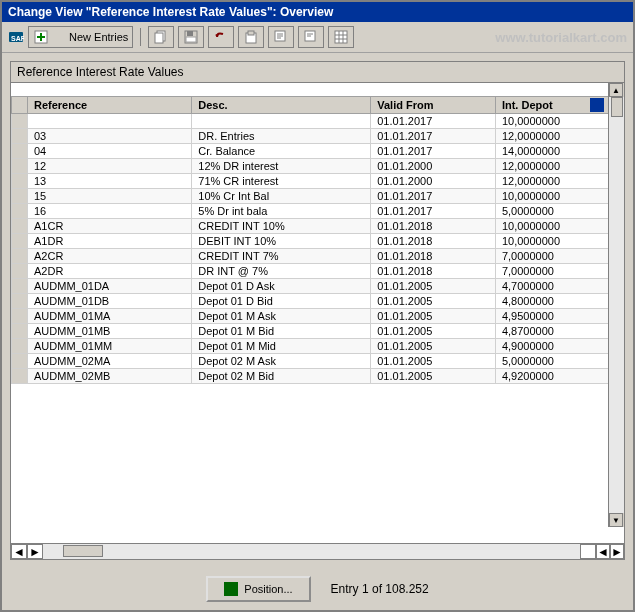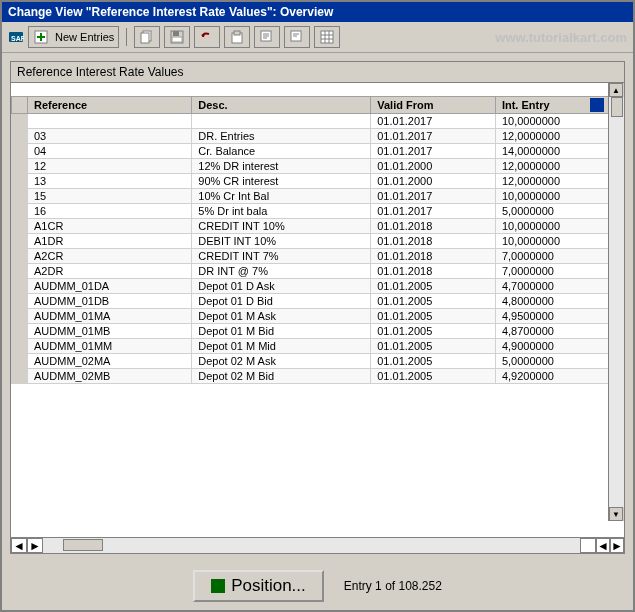--- a/index.html
+++ b/index.html
@@ -41,21 +41,21 @@
     }
 
     .toolbar-btn {
       background: #d4d0c8;
       border: 1px solid #808080;
       padding: 2px 4px;
       cursor: pointer;
       font-size: 11px;
       display: flex;
       align-items: center;
-      gap: 6px;
+      gap: 20px;
     }
 
     .toolbar-icon {
       width: 16px;
       height: 16px;
       display: inline-flex;
       align-items: center;
       justify-content: center;
       font-size: 12px;
     }
@@ -186,21 +186,21 @@
       align-items: center;
       justify-content: center;
       gap: 20px;
     }
 
     .position-btn {
       background: #d4d0c8;
       border: 2px outset #e0e0e0;
       padding: 4px 16px;
       cursor: pointer;
-      font-size: 17px;
+      font-size: 11px;
       display: flex;
       align-items: center;
       gap: 6px;
     }
 
     .entry-info {
       font-size: 12px;
       color: #000;
     }
   </style>
@@ -314,21 +314,21 @@
 
       <div class="table-wrapper">
         <div style="flex:1; overflow:hidden; position:relative;margin-top:13px;">
           <table class="data-table">
             <thead>
               <tr>
                 <th style="width:16px; background:#d4d0c8;"></th>
                 <th>Reference</th>
                 <th>Desc.</th>
                 <th>Valid From</th>
-                <th>Int. Entry</th>
+                <th>Int. Depot</th>
               </tr>
             </thead>
             <tbody id="table-body">
             <tr>
                   <td style="background: rgb(212, 208, 200); width: 16px;"></td>
                   <td></td>
                   <td></td>
                   <td>01.01.2017</td>
                   <td>10,0000000</td>
                 </tr>
@@ -349,21 +349,21 @@
                 <tr>
                   <td style="background: rgb(212, 208, 200); width: 16px;"></td>
                   <td>12</td>
                   <td>12% DR interest</td>
                   <td>01.01.2000</td>
                   <td>12,0000000</td>
                 </tr>
                 <tr>
                   <td style="background: rgb(212, 208, 200); width: 16px;"></td>
                   <td>13</td>
-                  <td>90% CR interest</td>
+                  <td>71% CR interest</td>
                   <td>01.01.2000</td>
                   <td>12,0000000</td>
                 </tr>
                 <tr>
                   <td style="background: rgb(212, 208, 200); width: 16px;"></td>
                   <td>15</td>
                   <td>10% Cr Int Bal</td>
                   <td>01.01.2017</td>
                   <td>10,0000000</td>
                 </tr>

